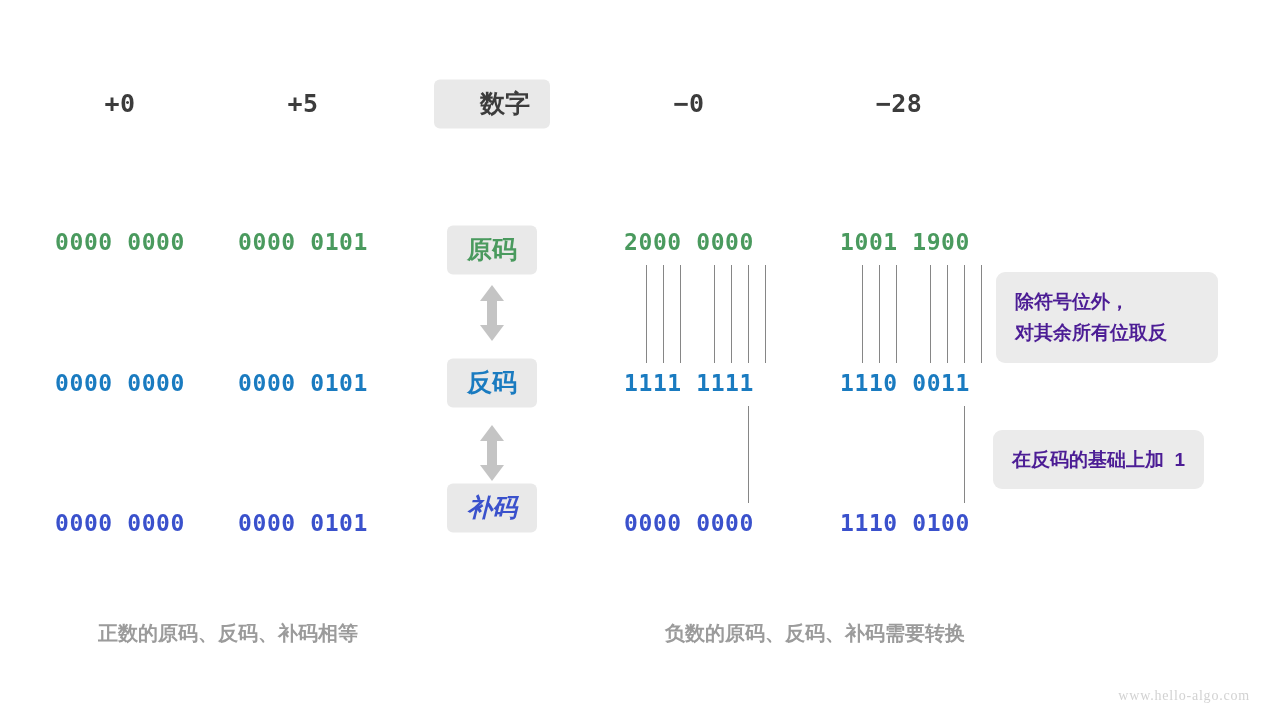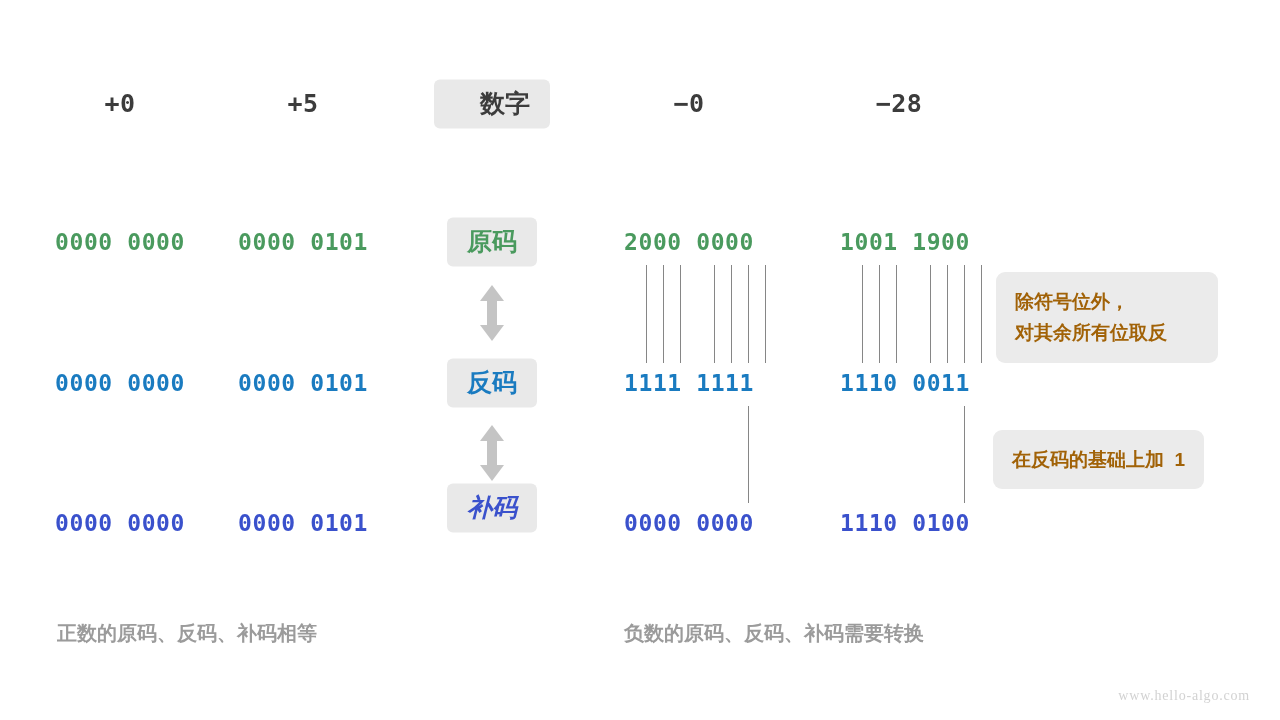--- a/index.html
+++ b/index.html
@@ -61,35 +61,36 @@
     white-space: nowrap;
     text-align: center;
   }
   .chip-dark  { color: #3c3c3c; }
 
   
   .note {
     position: absolute;
     background: #ebebeb;
     border-radius: 9px;
-    color: #a16207;
+    color: #4c1d95;
     font-size: 19px;
     font-weight: bold;
     line-height: 1.65;
     padding: 14px 19px;
     white-space: pre-line;
   }
 
   
   .caption {
     position: absolute;
     color: #9b9b9b;
     font-size: 20px;
     font-weight: bold;
     white-space: nowrap;
+    margin-left: 41px;
   }
 
   
   .watermark {
     position: absolute;
     right: 30px;
     bottom: 16px;
     color: #d2d2d2;
     font-family: Liberation Serif, serif;
     font-size: 14px;
@@ -118,21 +119,21 @@
 <div id="canvas">
 
   <div class="cell num-head" style="left:120px; top:103px;">+0</div>
   <div class="cell num-head" style="left:303px; top:103px;">+5</div>
   <div class="chip chip-dark" style="left:492px; top:104px;padding-left:46px;">数字</div>
   <div class="cell num-head" style="left:689px; top:103px;">−0</div>
   <div class="cell num-head" style="left:899px; top:103px;">−28</div>
 
   <div class="cell bincode c-green" style="left:120px; top:242px;">0000 0000</div>
   <div class="cell bincode c-green" style="left:303px; top:242px;">0000 0101</div>
-  <div class="chip c-green" style="left:492px; top:242px;">原码</div>
+  <div class="chip c-green" style="left:492px; top:250px;">原码</div>
   <div class="cell bincode c-green" style="left:689px; top:242px;">2000 0000</div>
   <div class="cell bincode c-green" style="left:905px; top:242px;">1001 1900</div>
 
   <div class="cell bincode c-blue" style="left:120px; top:383px;">0000 0000</div>
   <div class="cell bincode c-blue" style="left:303px; top:383px;">0000 0101</div>
   <div class="chip c-blue" style="left:492px; top:383px;">反码</div>
   <div class="cell bincode c-blue" style="left:689px; top:383px;">1111 1111</div>
   <div class="cell bincode c-blue" style="left:905px; top:383px;">1110 0011</div>
 
   <div class="cell bincode c-indigo" style="left:120px; top:523px;">0000 0000</div>

